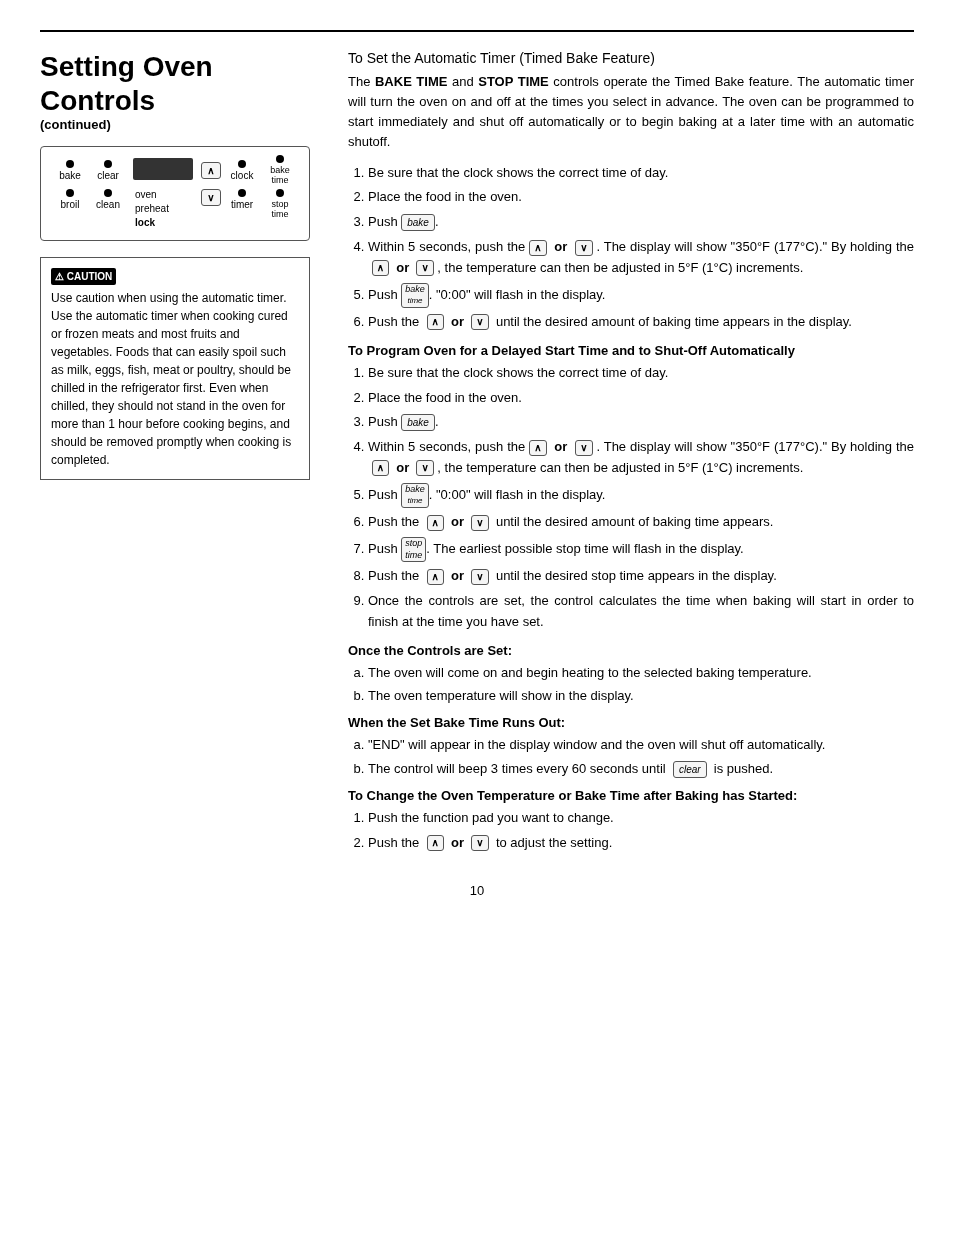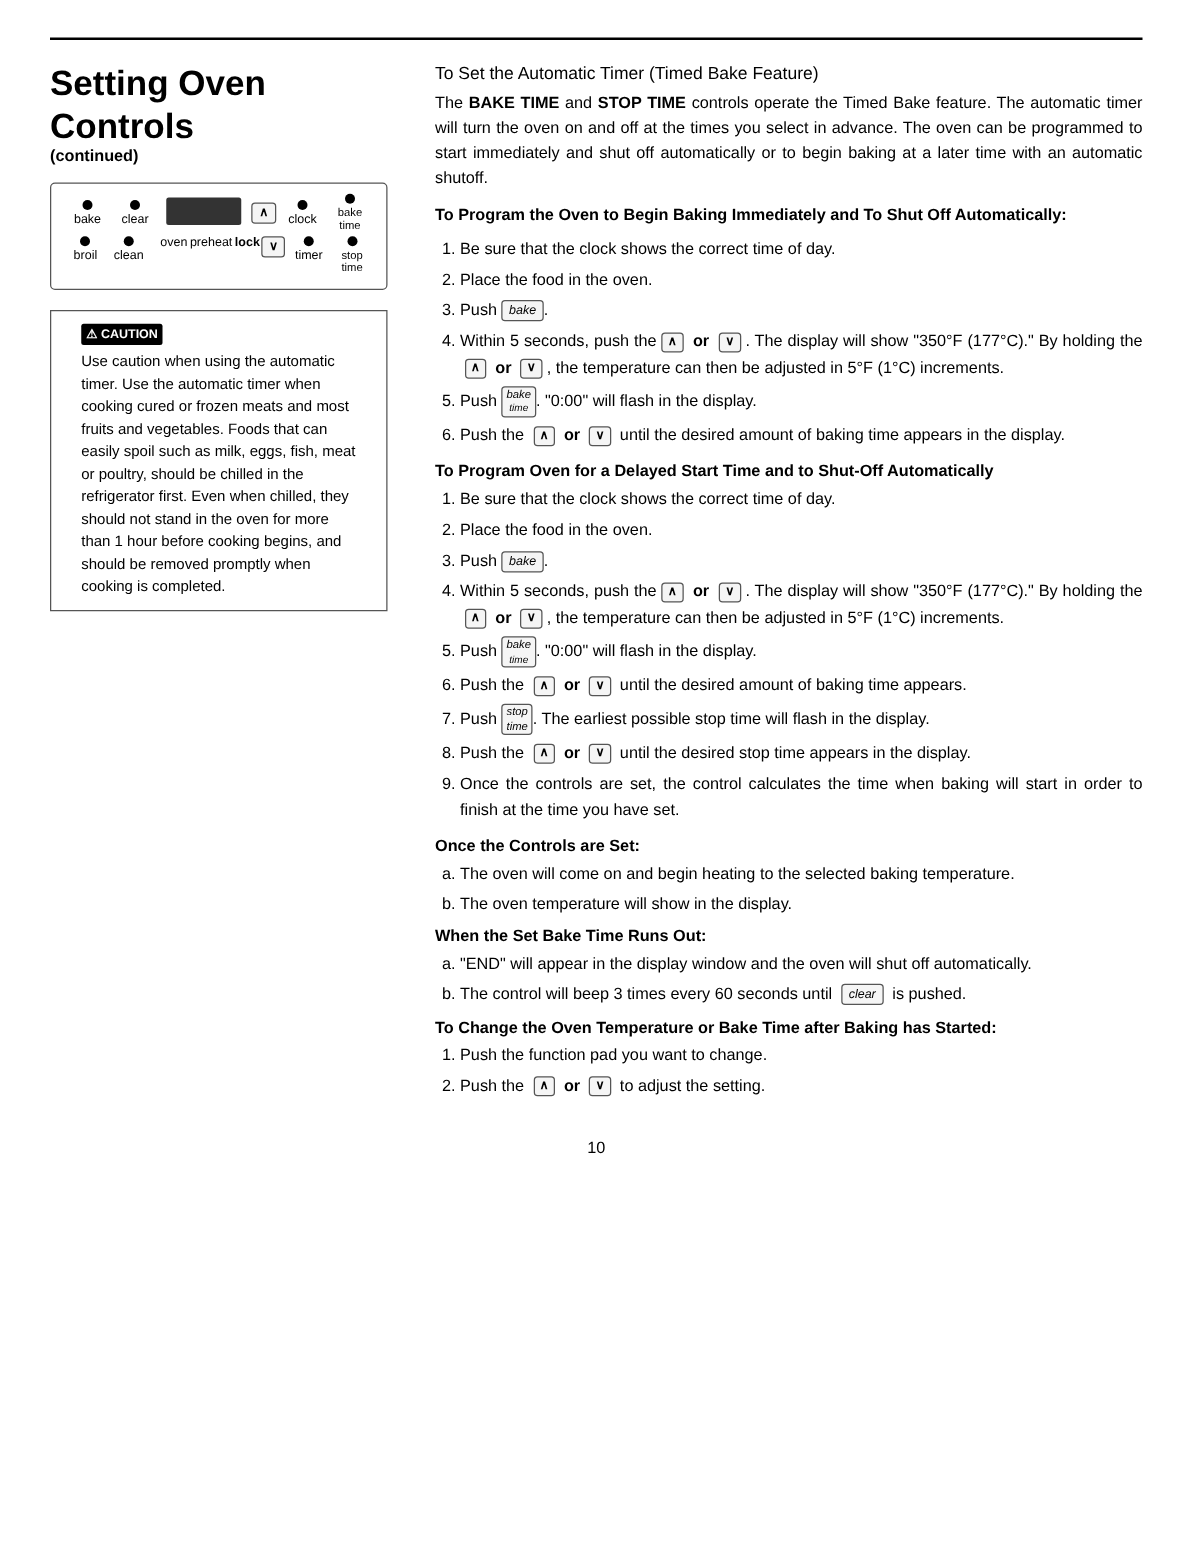--- a/index.html
+++ b/index.html
@@ -79,21 +79,21 @@
       border-radius: 3px;
       padding: 1px 5px;
       font-size: 10px;
       font-weight: bold;
       line-height: 1.3;
       background: #f5f5f5;
     }
     
     .caution-box {
       border: 1.5px solid #555;
-      padding: 10px 24px;
+      padding: 10px 10px;
       margin-top: 8px;
       font-size: 12px;
       line-height: 1.5;
       width: 270px;
     }
     .caution-header {
       display: flex;
       align-items: center;
       gap: 4px;
       font-weight: bold;
@@ -261,21 +261,21 @@
 
       <div class="panel-row" style="align-items:flex-start;">
         <div class="panel-item">
           <div class="dot"></div>
           <span>broil</span>
         </div>
         <div class="panel-item">
           <div class="dot"></div>
           <span>clean</span>
         </div>
-        <div style="flex:1; display:flex; flex-direction:row; align-items:flex-start; padding-left:6px;">
+        <div style="flex:1; display:flex; flex-direction:column; align-items:flex-start; padding-left:6px;">
           <div style="display:flex; align-items:center; gap:2px; margin-bottom:3px;">
             <div class="dot-sm"></div>
             <span style="font-size:10px;">oven</span>
           </div>
           <div style="display:flex; align-items:center; gap:2px; margin-bottom:3px;">
             <div class="dot-sm"></div>
             <span style="font-size:10px;">preheat</span>
           </div>
           <div style="display:flex; align-items:center; gap:2px;font-weight:bold;">
             <div class="dot-sm"></div>
@@ -301,21 +301,20 @@
         <span class="caution-icon">⚠ CAUTION</span>
       </div>
       <span>Use caution when using the automatic timer. Use the automatic timer when cooking cured or frozen meats and most fruits and vegetables. Foods that can easily spoil such as milk, eggs, fish, meat or poultry, should be chilled in the refrigerator first. Even when chilled, they should not stand in the oven for more than 1 hour before cooking begins, and should be removed promptly when cooking is completed.</span>
     </div>
   </div>
 
   <div class="right-col">
     <h2>To Set the Automatic Timer (Timed Bake Feature)</h2>
     <p class="intro-text">The <strong>BAKE TIME</strong> and <strong>STOP TIME</strong> controls operate the Timed Bake feature. The automatic timer will turn the oven on and off at the times you select in advance. The oven can be programmed to start immediately and shut off automatically or to begin baking at a later time with an automatic shutoff.</p>
 
-    <div class="bold-title">To Program the Oven to Begin Baking Immediately and To Shut Off Automatically:</div>
     <ol>
       <li>Be sure that the clock shows the correct time of day.</li>
       <li>Place the food in the oven.</li>
       <li>Push <span class="bake-btn"><em>bake</em></span>.</li>
       <li>Within 5 seconds, push the <span class="inline-btn">∧</span>&nbsp; <strong>or</strong> &nbsp;<span class="inline-btn">∨</span> . The display will show "350°F (177°C)." By holding the &nbsp;<span class="inline-btn">∧</span>&nbsp; <strong>or</strong> &nbsp;<span class="inline-btn">∨</span>&nbsp;, the temperature can then be adjusted in 5°F (1°C) increments.</li>
       <li>Push <span class="bake-time-btn"><span class="top-line"><em>bake</em></span><br><span class="bot-line"><em>time</em></span></span>. "0:00" will flash in the display.</li>
       <li>Push the &nbsp;<span class="inline-btn">∧</span>&nbsp; <strong>or</strong> &nbsp;<span class="inline-btn">∨</span>&nbsp; until the desired amount of baking time appears in the display.</li>
     </ol>
 
     <div class="sub-section-title">To Program Oven for a Delayed Start Time and to Shut-Off Automatically</div>

